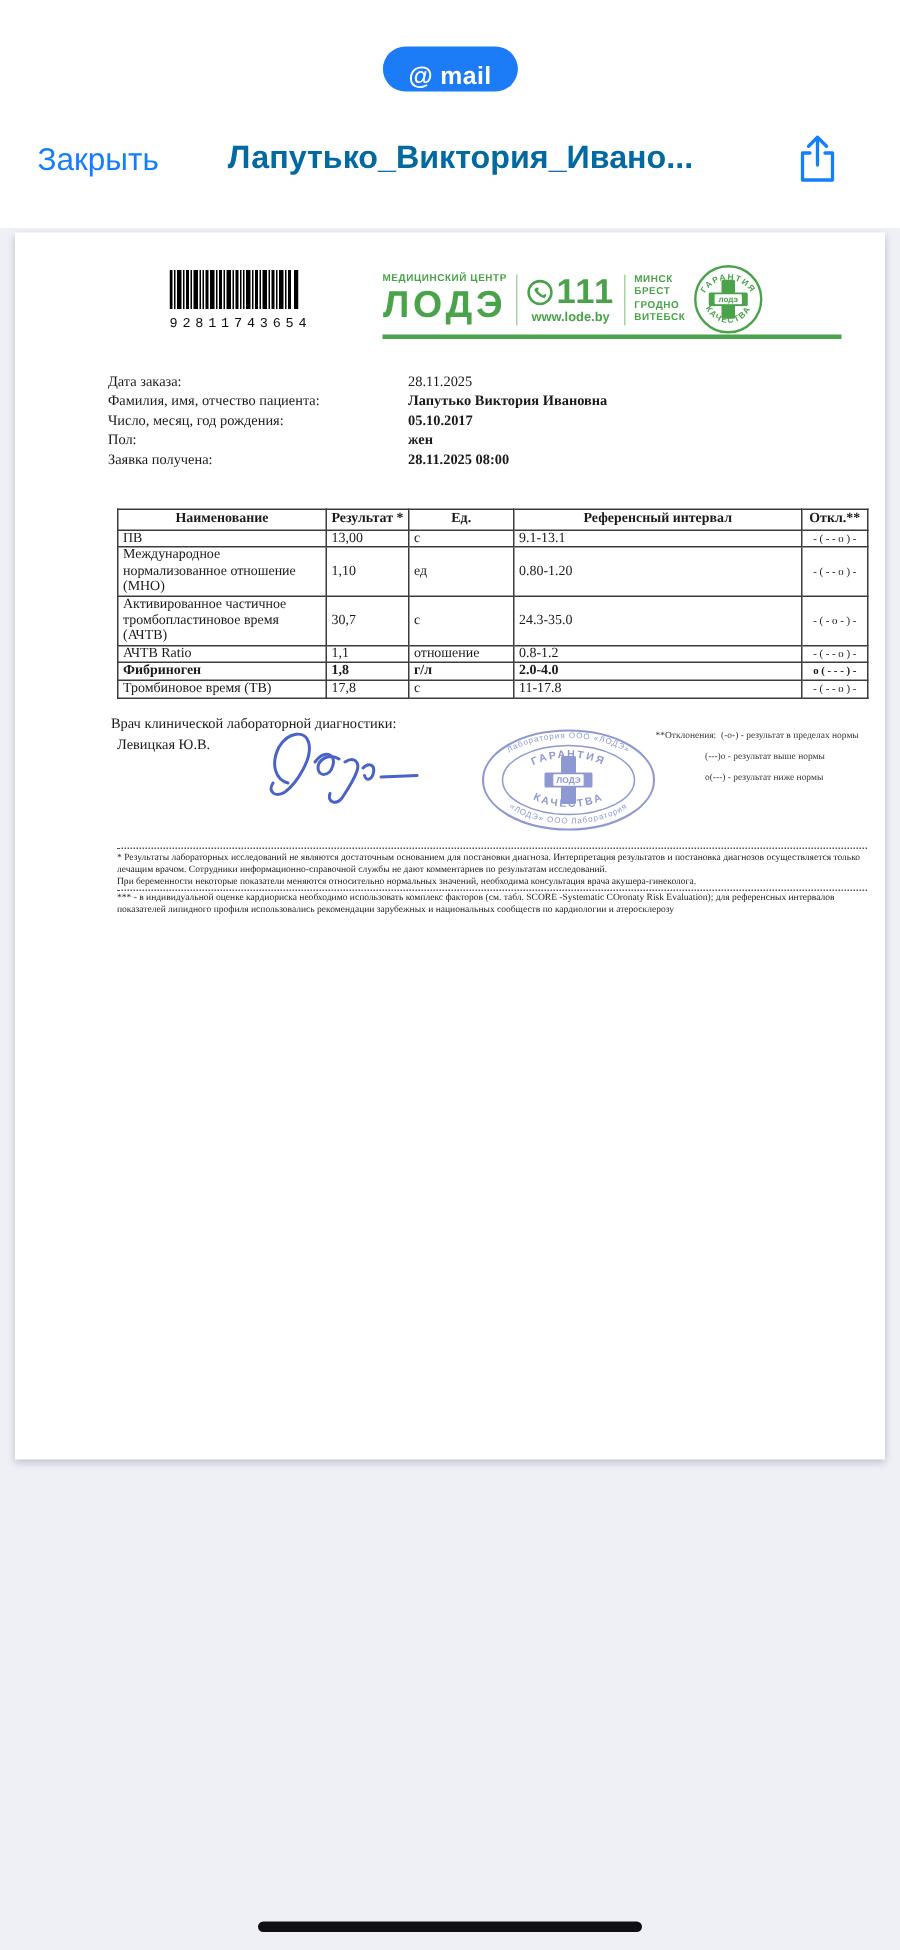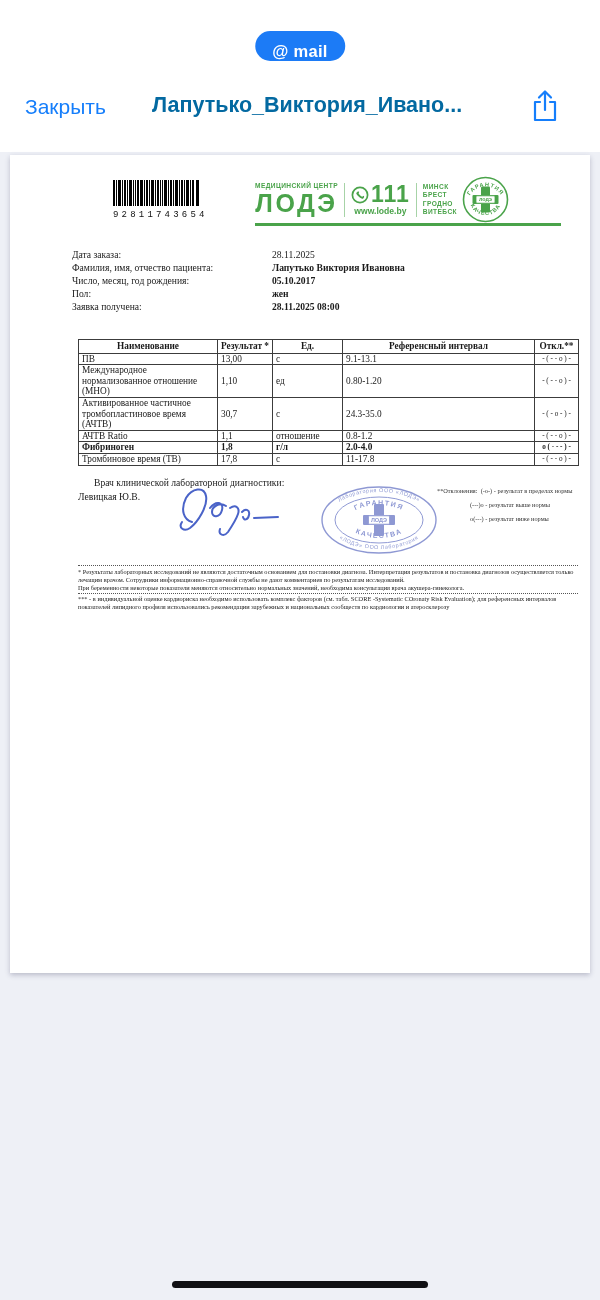--- a/index.html
+++ b/index.html
@@ -49,21 +49,21 @@
   
   table.res{left:68px;top:156px;position:absolute;border-collapse:collapse;width:500px;
     font-size:9.3px;table-layout:fixed;margin-top:28px;}
   table.res th,table.res td{border:1px solid #3c3c3c;padding:0 3px;line-height:10.6px;}
   table.res th{font-weight:700;text-align:center;padding:1px 2px;}
   td.c{text-align:left;}
   td.name{text-align:left;padding:1px 3px;}
   td.dev{font-size:7.2px;text-align:center;padding:0;white-space:nowrap;overflow:visible;}
   tr.boldrow td{font-weight:700;}
   
-  .doctor-role{left:84px;top:322px;font-size:9.6px;}
+  .doctor-role{left:64px;top:322px;font-size:9.6px;}
   .doctor-name{left:68px;top:336px;font-size:9.6px;}
   .signature{left:152px;top:327px;}
   .stamp{left:308px;top:328px;}
   .legend{left:427px;top:329px;font-size:6.3px;line-height:14px;color:#333;white-space:nowrap;}
   .legend .ind{padding-left:33px;}
   
   .execution{left:68px;top:394px;width:500px;font-size:10px;font-weight:600;
     border-top:1px dotted #777;padding-top:2px;}
   .execution .lbl{margin-left:82px;}
   .execution .val{margin-left:8px;}

